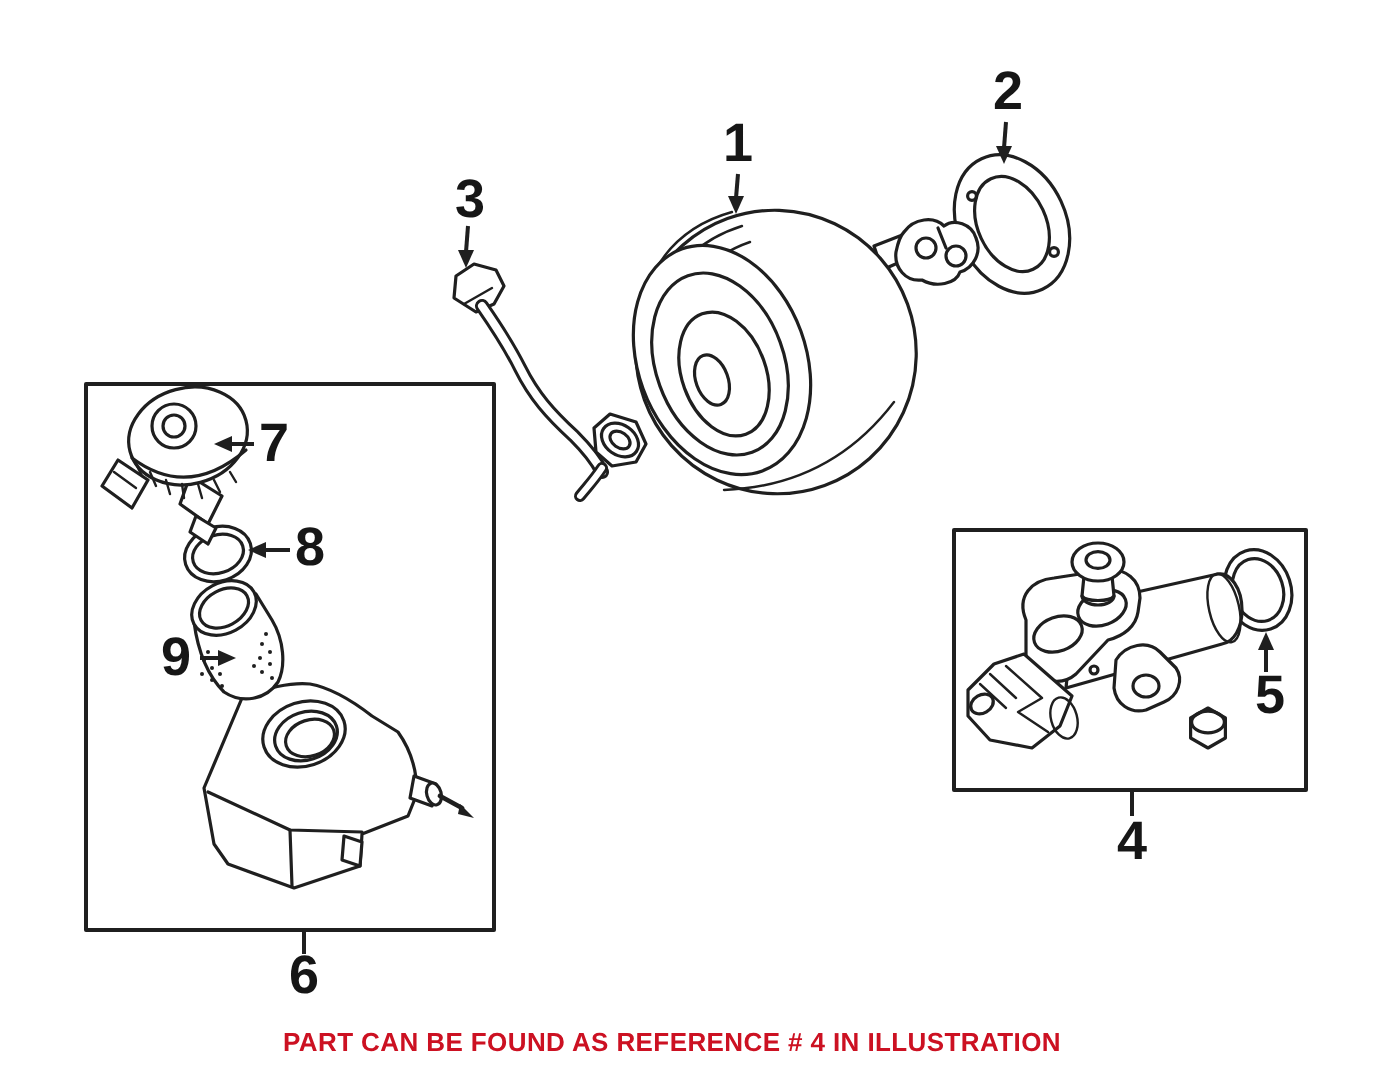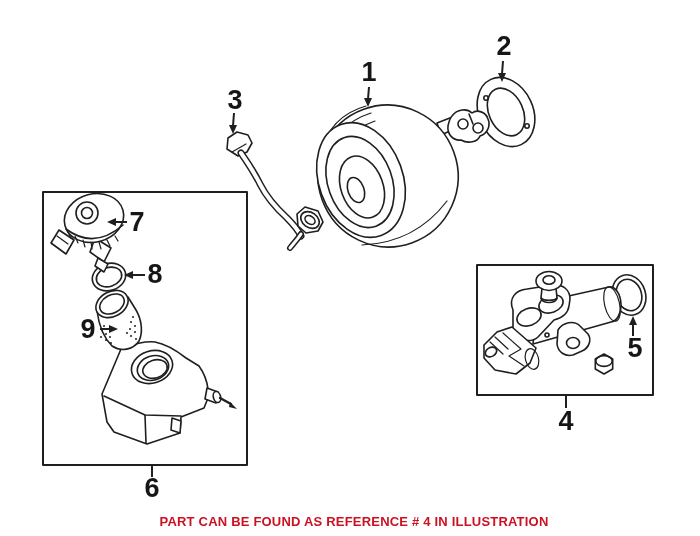--- a/index.html
+++ b/index.html
@@ -7,21 +7,21 @@
     position:relative;width:700px;height:536px;background:#ffffff;overflow:hidden;
     font-family:"Liberation Sans", sans-serif;
   }
   .stage svg{position:absolute;left:0;top:0;}
   .callout{
     position:absolute;transform:translate(-50%,-50%);
     font-size:27px;font-weight:bold;color:#161616;line-height:1;
     user-select:none;
   }
   .caption{
-    position:absolute;left:354px;top:521px;transform:translate(-50%,-50%);
+    position:absolute;left:336px;top:521px;transform:translate(-50%,-50%);
     font-size:13px;font-weight:bold;letter-spacing:.2px;white-space:nowrap;
     color:#cc1122;
   }
   
   .la{fill:none;stroke:#1f1f1f;stroke-width:1.6;stroke-linecap:round;stroke-linejoin:round;}
   .wf{fill:#ffffff;}
   .thin{stroke-width:1.2;}
   .thick{stroke-width:2;}
   .blk{fill:#1f1f1f;stroke:none;}
 </style>

